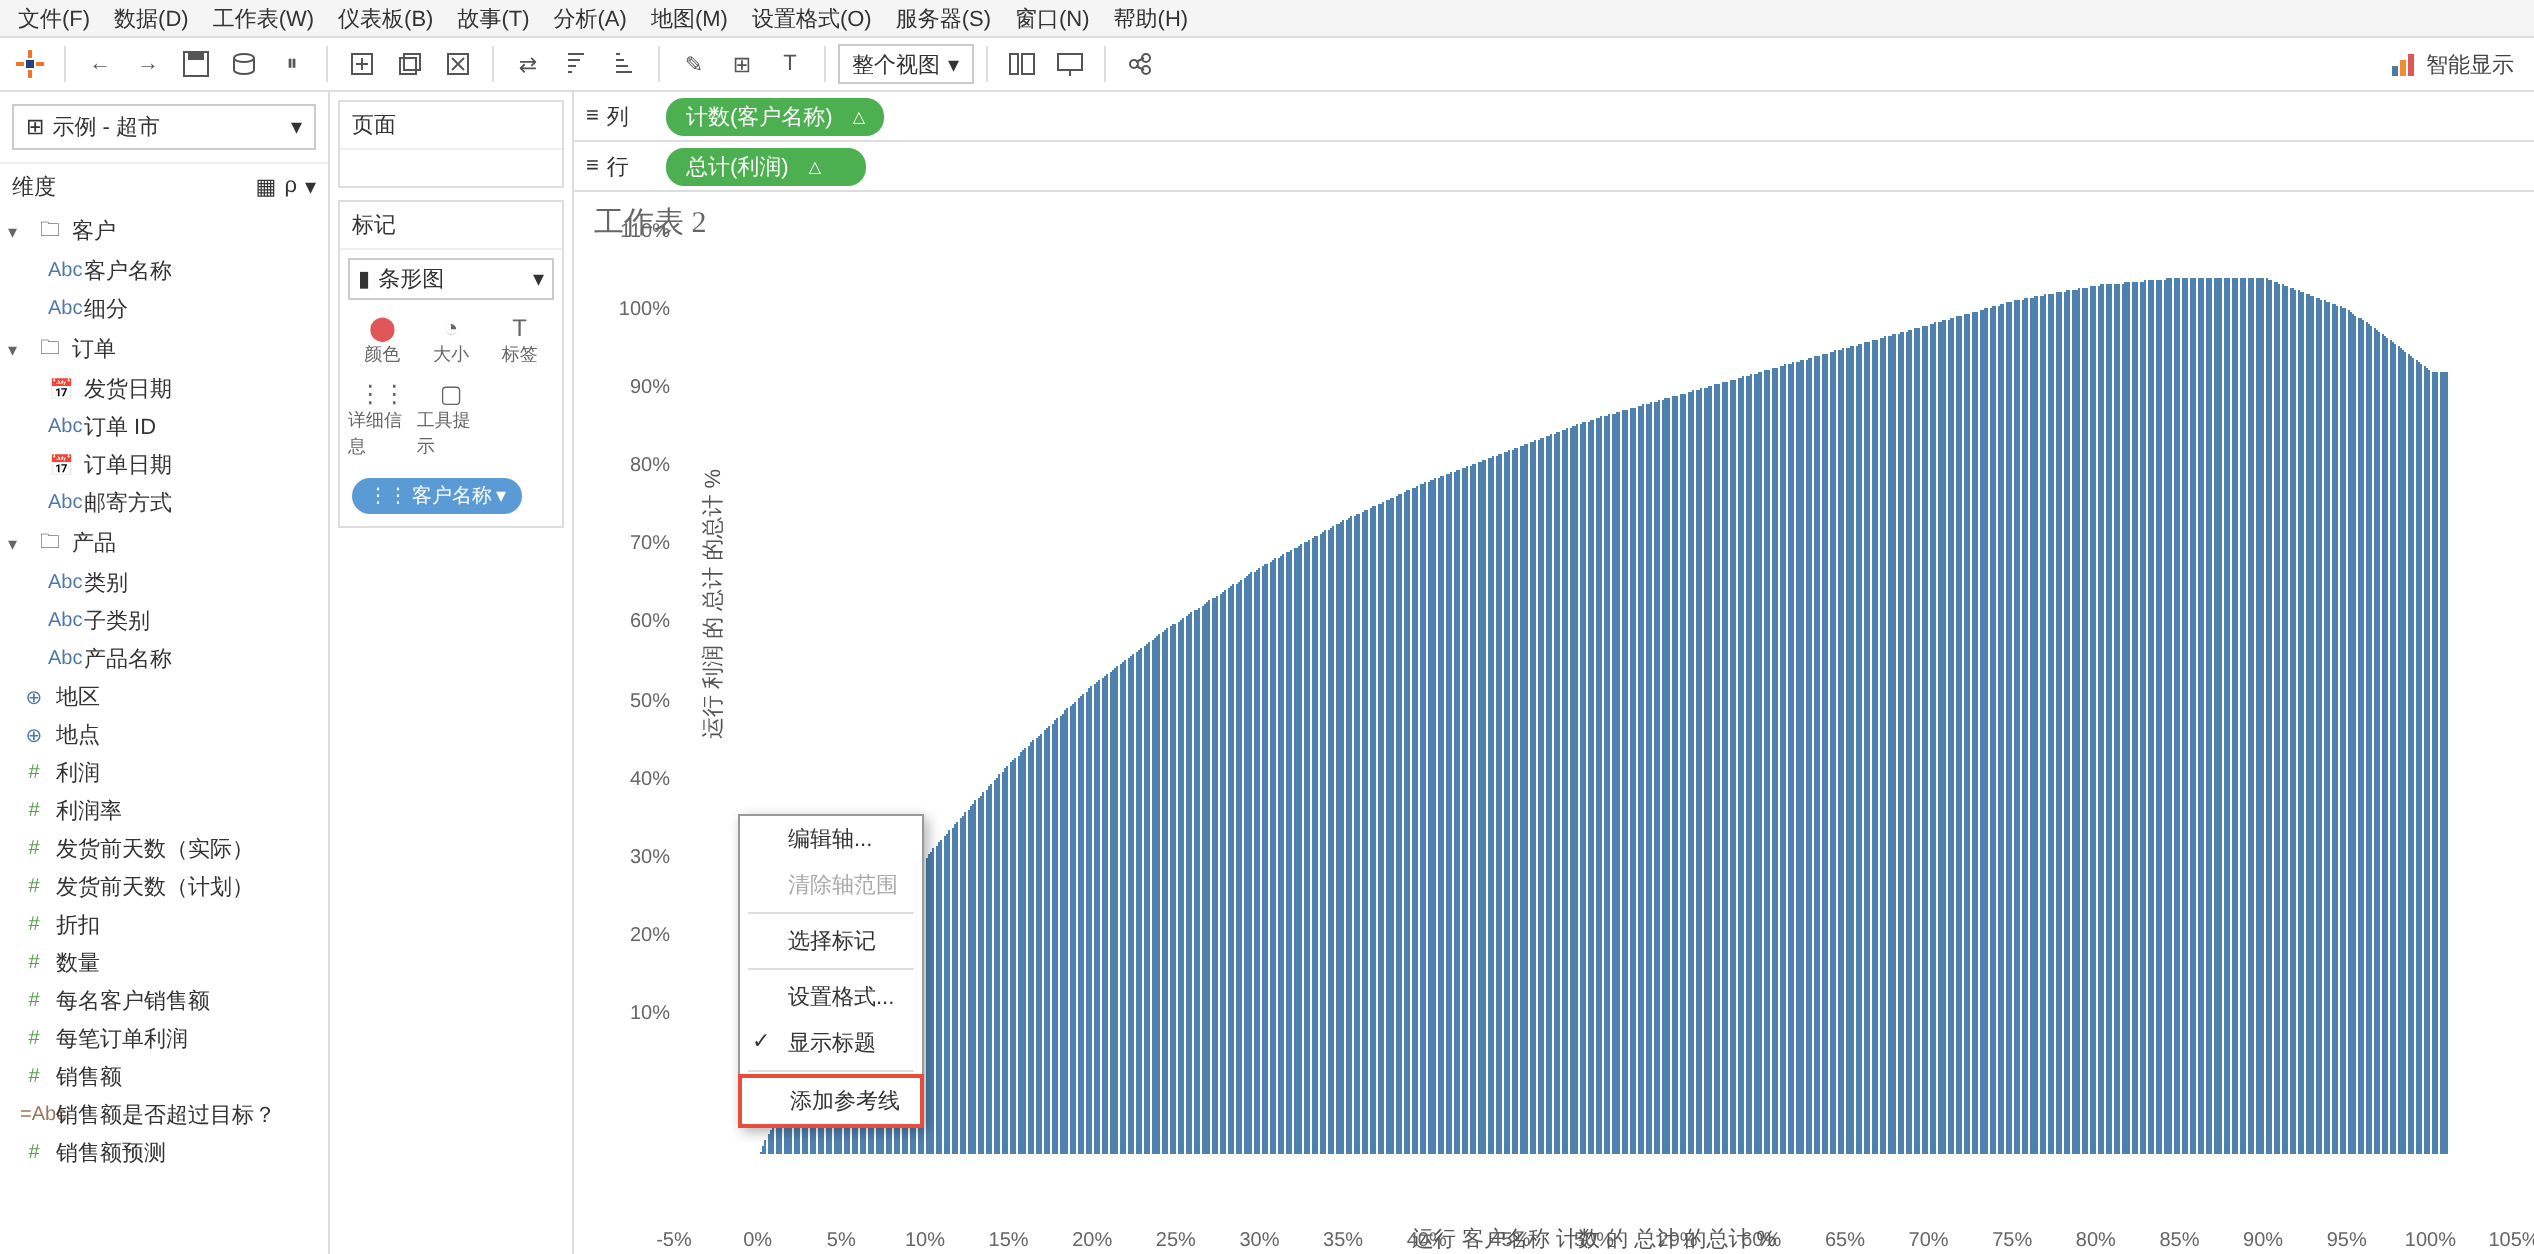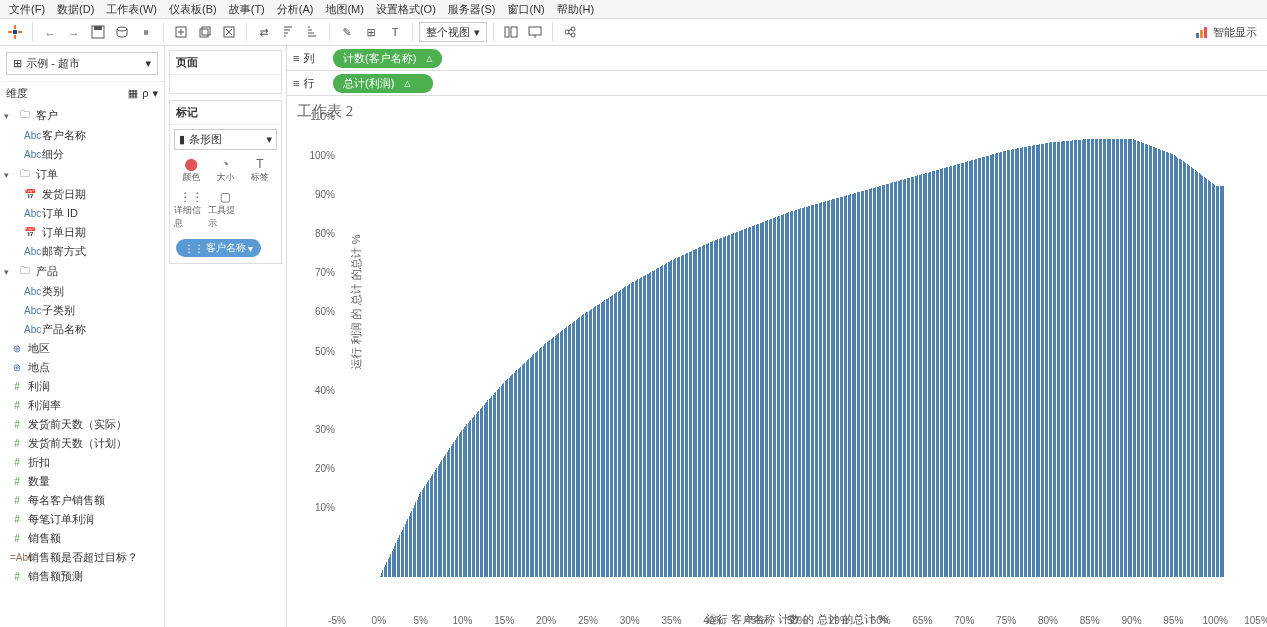--- a/index.html
+++ b/index.html
@@ -35,21 +35,21 @@
 .fi.abc { color: #4e79a7; }
 .fi.date { color: #4e79a7; }
 .fi.num { color: #59a14f; }
 .fi.calc { color: #9c755f; }
 .fi.geo { color: #4e79a7; }
 .fold { width: 10px; color: #666; font-size: 9px; }
 
 
 .side-cards { width: 122px; border-right: 1px solid #ddd; display: flex; flex-direction: column; padding: 4px; gap: 6px; }
 .card { border: 1px solid #ddd; }
-.card-title { padding: 4px 6px; font-size: 11px; border-bottom: 1px solid #eee; font-weight: bold; }
+.card-title { padding: 4px 6px; font-size: 11px; border-bottom: 1px solid #eee; }
 .card-body { padding: 4px; }
 .mark-sel { border: 1px solid #ccc; padding: 2px 4px; display: flex; align-items: center; gap: 4px; font-size: 11px; margin-bottom: 4px; }
 .mark-grid { display: grid; grid-template-columns: repeat(3, 1fr); gap: 0; }
 .mark-cell { display: flex; flex-direction: column; align-items: center; padding: 3px 0; font-size: 9px; color: #666; }
 .mark-cell .mi { height: 14px; display: flex; align-items: center; font-size: 12px; }
 .pill { background: #5b9bd5; color: #fff; border-radius: 9px; padding: 2px 8px; font-size: 10px; display: inline-flex; align-items: center; gap: 2px; margin: 2px; }
 
 
 .ws-area { flex: 1; display: flex; flex-direction: column; }
 .shelf { display: flex; align-items: center; height: 25px; border-bottom: 1px solid #ddd; padding: 0 6px; gap: 10px; }
@@ -1099,16 +1099,27 @@
             <div class="x-tick" style="left: 669.091px;">75%</div>
             <div class="x-tick" style="left: 710.909px;">80%</div>
             <div class="x-tick" style="left: 752.727px;">85%</div>
             <div class="x-tick" style="left: 794.545px;">90%</div>
             <div class="x-tick" style="left: 836.364px;">95%</div>
             <div class="x-tick" style="left: 878.182px;">100%</div>
             <div class="x-tick" style="left: 920px;">105%</div>
           </div>
         <div class="x-label">运行 客户名称 计数 的 总计 的总计 %</div>
 
+        <div class="ctx" style="left:32px; top:280px;">
+          <div class="ctx-item">编辑轴...</div>
+          <div class="ctx-item disabled">清除轴范围</div>
+          <div class="ctx-sep-line"></div>
+          <div class="ctx-item">选择标记</div>
+          <div class="ctx-sep-line"></div>
+          <div class="ctx-item">设置格式...</div>
+          <div class="ctx-item"><span class="ctx-check">✓</span><span>显示标题</span></div>
+          <div class="ctx-sep-line"></div>
+          <div class="ctx-item hl">添加参考线</div>
+        </div>
       </div>
     </div>
   </div>
 </div>
 
 </body></html>

